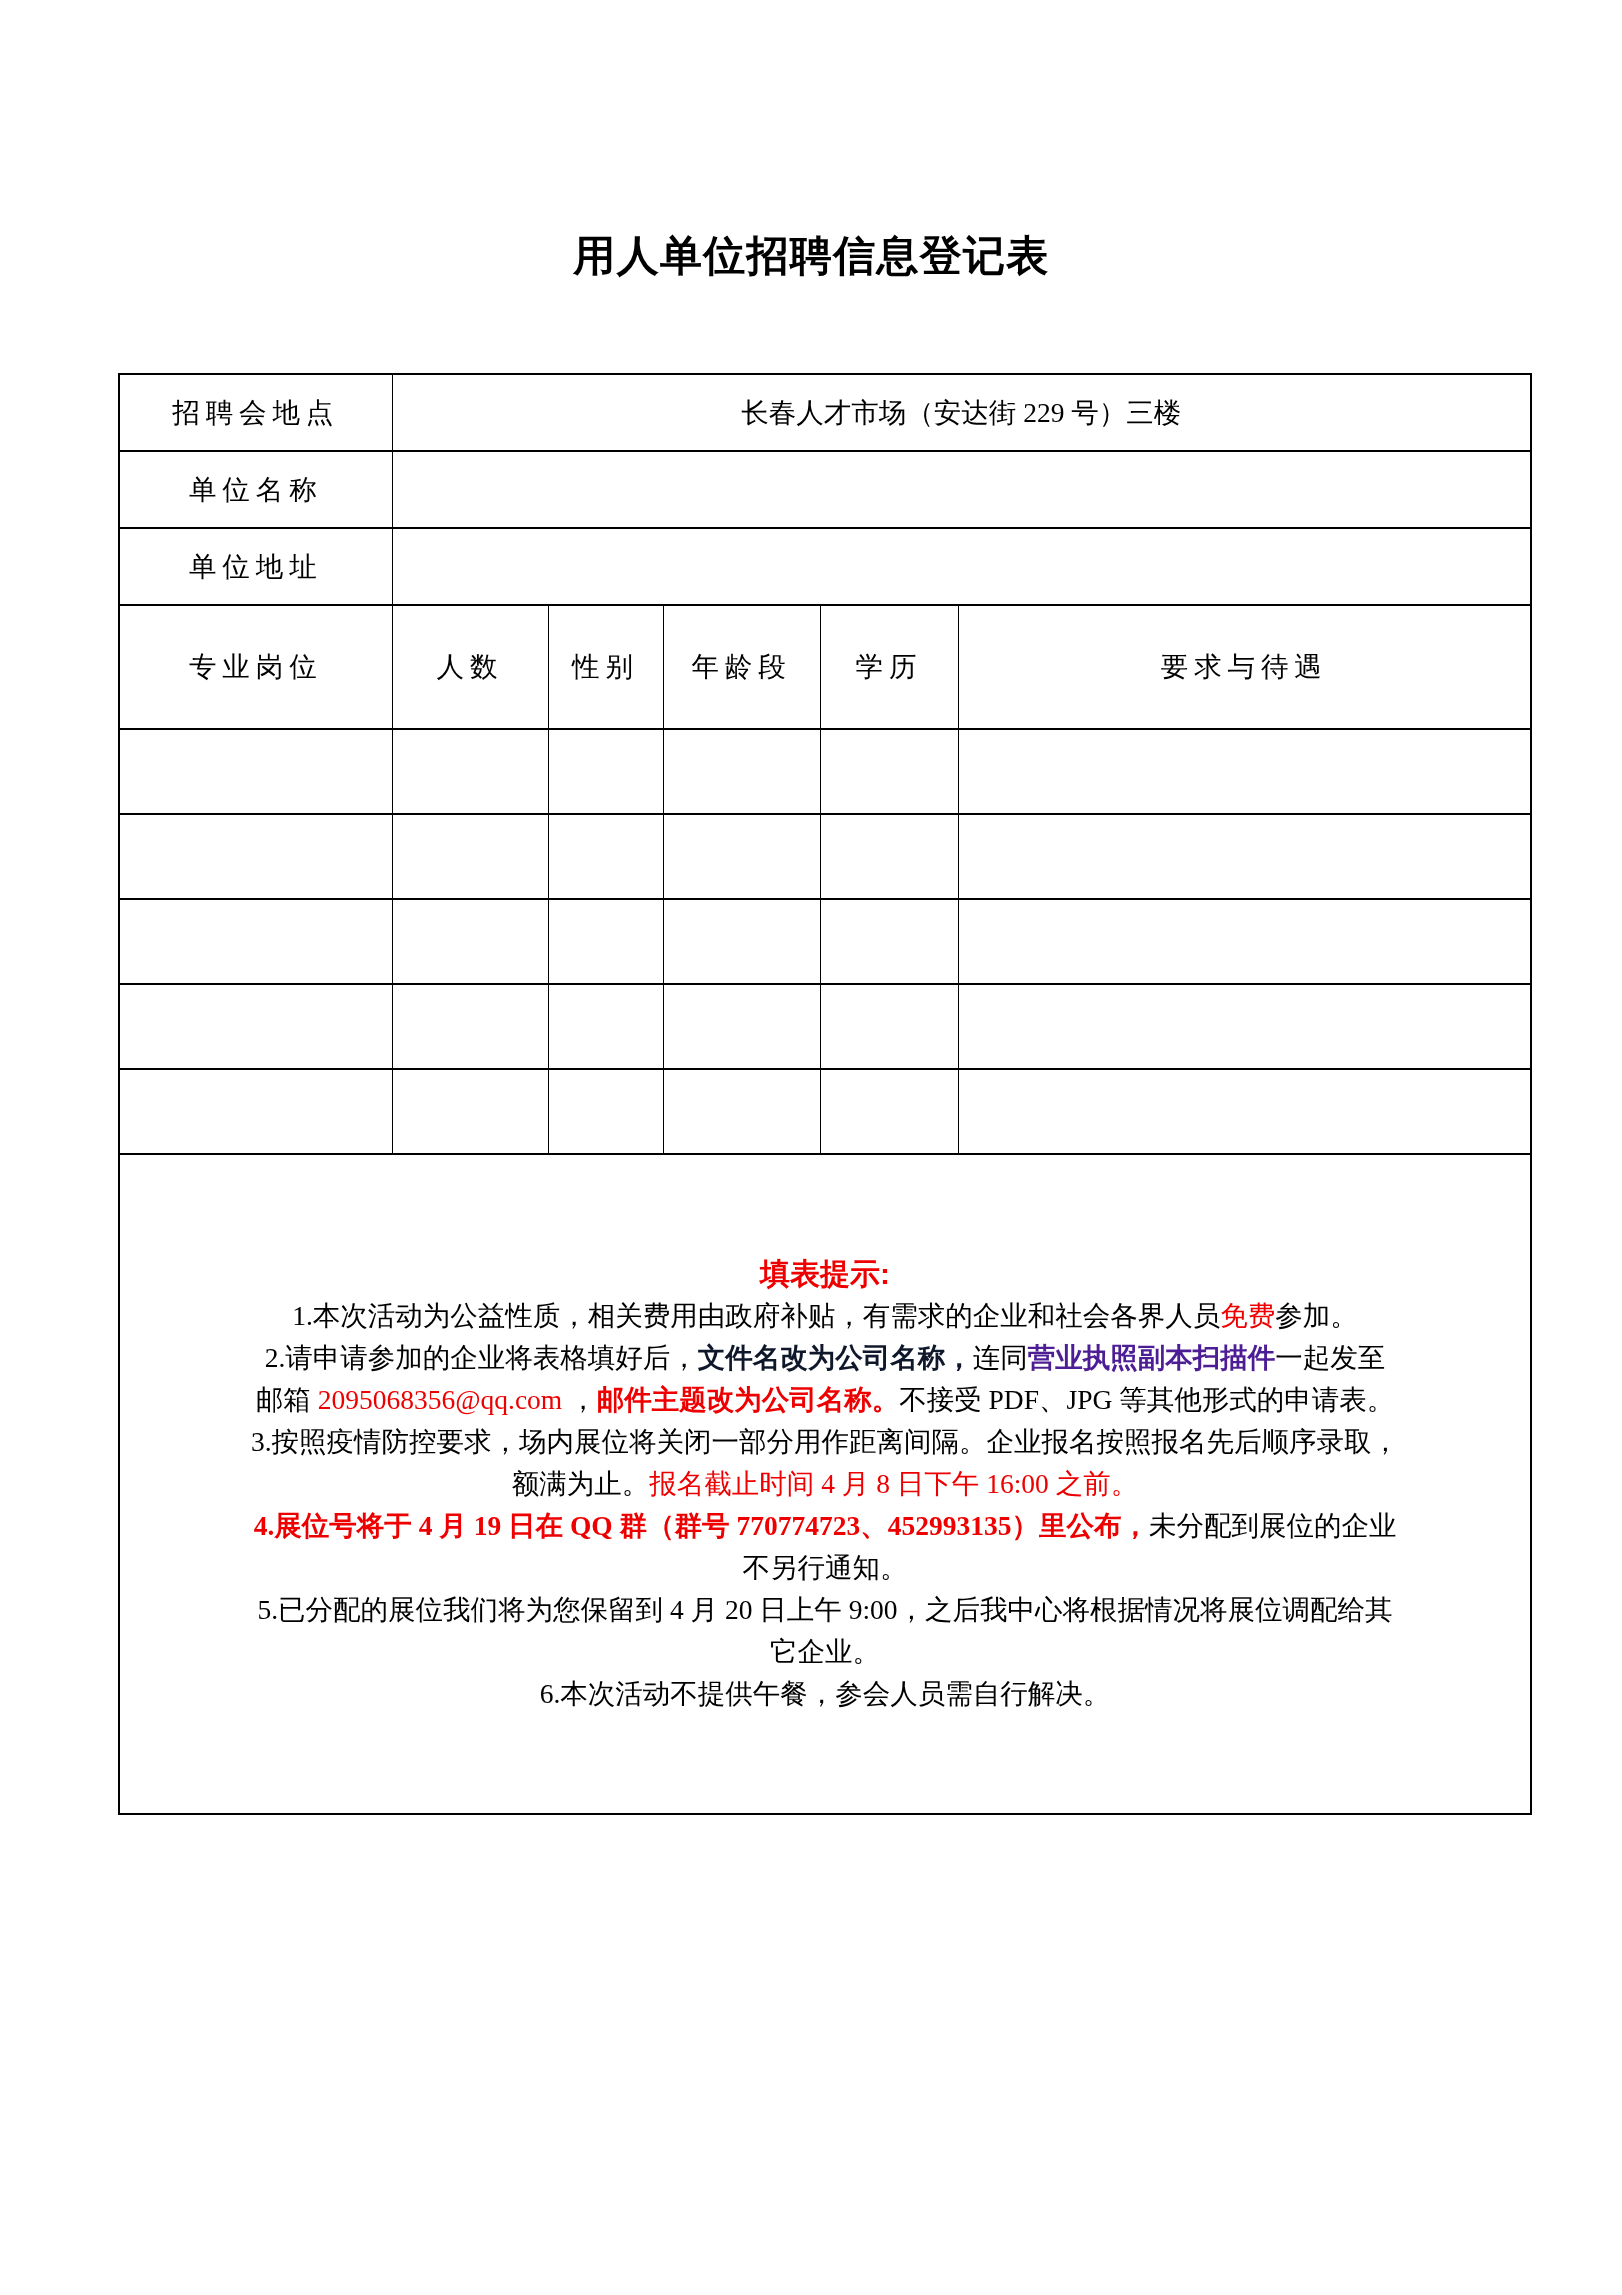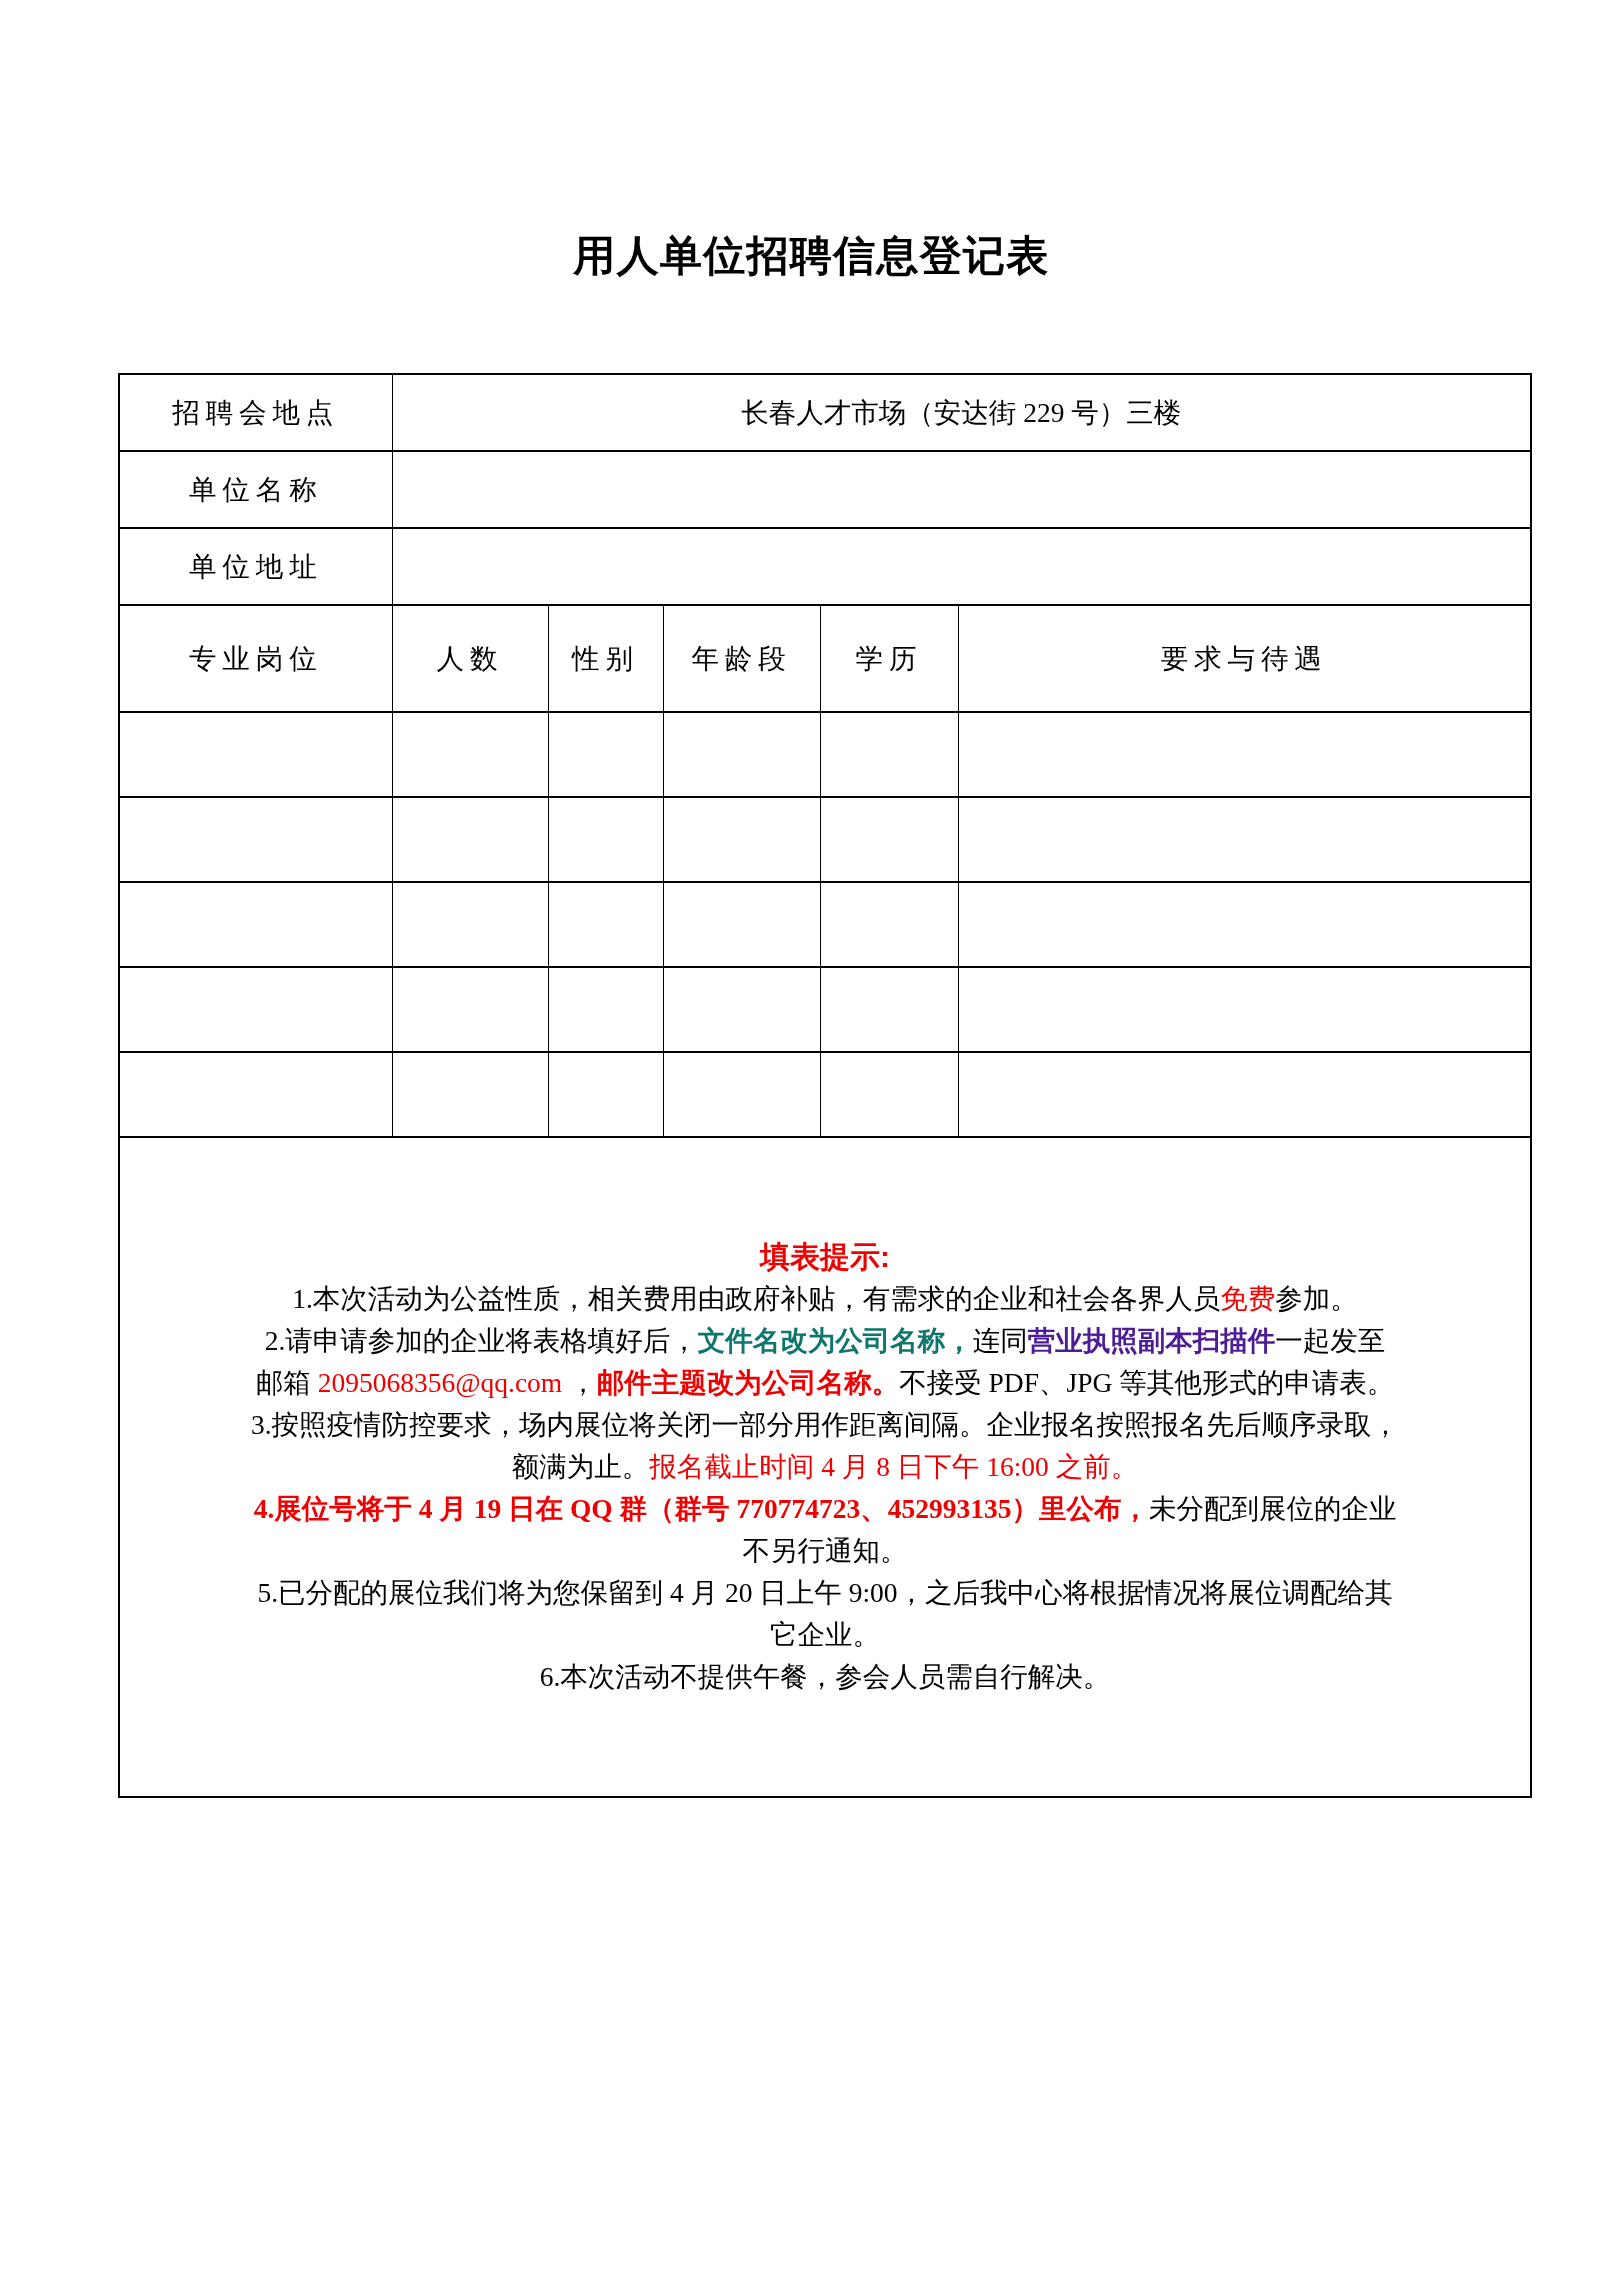--- a/index.html
+++ b/index.html
@@ -27,21 +27,21 @@
   table.form td{
     border:1.3px solid #000;
     border-top-width:2px;border-bottom-width:2px;
     font-size:27.5px;
     text-align:center;vertical-align:middle;
     padding:0;
     overflow:hidden;
   }
   tr.r-label{height:77px;}
   tr.r-demand{height:65px;}
-  tr.r-head{height:107px;padding-left:20px;}
+  tr.r-head{height:124px;padding-left:20px;}
   tr.r-empty{height:85px;}
   tr.r-notes{height:660px;}
 
   td.label, td.header{letter-spacing:5.9px;}
   td.section{letter-spacing:2px;}
   td.value{letter-spacing:0;}
 
   td.notes{
     vertical-align:top;text-align:left;
     padding:97px 11.8px 0 10.5px;
@@ -132,21 +132,21 @@
         <td></td>
         <td></td>
         <td></td>
         <td colspan="2"></td>
       </tr>
       <tr class="r-notes">
         <td class="notes" colspan="7">
           <div class="note-heading" style="color: rgb(238, 0, 0);">填表提示:</div>
           <div id="notes-body">
               <div class="note-line"><span class="run-k">1.本次活动为公益性质，相关费用由政府补贴，有需求的企业和社会各界人员</span><span class="run-r" style="color: rgb(238, 0, 0);">免费</span><span class="run-k">参加。</span></div>
-              <div class="note-line"><span class="run-k">2.请申请参加的企业将表格填好后，</span><span class="run-b" style="color: #0f766e; margin-top: 28px;">文件名改为公司名称，</span><span class="run-k">连同</span><span class="run-b" style="color: #4c1d95;">营业执照副本扫描件</span><span class="run-k">一起发至</span></div>
+              <div class="note-line"><span class="run-k">2.请申请参加的企业将表格填好后，</span><span class="run-b" style="color: #0f172a; margin-top: 28px;">文件名改为公司名称，</span><span class="run-k">连同</span><span class="run-b" style="color: #4c1d95;">营业执照副本扫描件</span><span class="run-k">一起发至</span></div>
               <div class="note-line"><span class="run-k">邮箱 </span><span class="run-r" style="color: rgb(238, 0, 0);">2095068356@qq.com</span><span class="run-k"> ，</span><span class="run-b" style="color: rgb(238, 0, 0);">邮件主题改为公司名称。</span><span class="run-k">不接受 PDF、JPG 等其他形式的申请表。</span></div>
               <div class="note-line"><span class="run-k">3.按照疫情防控要求，场内展位将关闭一部分用作距离间隔。企业报名按照报名先后顺序录取，</span></div>
               <div class="note-line"><span class="run-k">额满为止。</span><span class="run-r" style="color: rgb(238, 0, 0);">报名截止时间 4 月 8 日下午 16:00 之前。</span></div>
               <div class="note-line"><span class="run-b" style="color: rgb(238, 0, 0);">4.展位号将于 4 月 19 日在 QQ 群（群号 770774723、452993135）里公布，</span><span class="run-k">未分配到展位的企业</span></div>
               <div class="note-line"><span class="run-k">不另行通知。</span></div>
               <div class="note-line"><span class="run-k">5.已分配的展位我们将为您保留到 4 月 20 日上午 9:00，之后我中心将根据情况将展位调配给其</span></div>
               <div class="note-line"><span class="run-k">它企业。</span></div>
               <div class="note-line"><span class="run-k">6.本次活动不提供午餐，参会人员需自行解决。</span></div>
             </div>
         </td>

